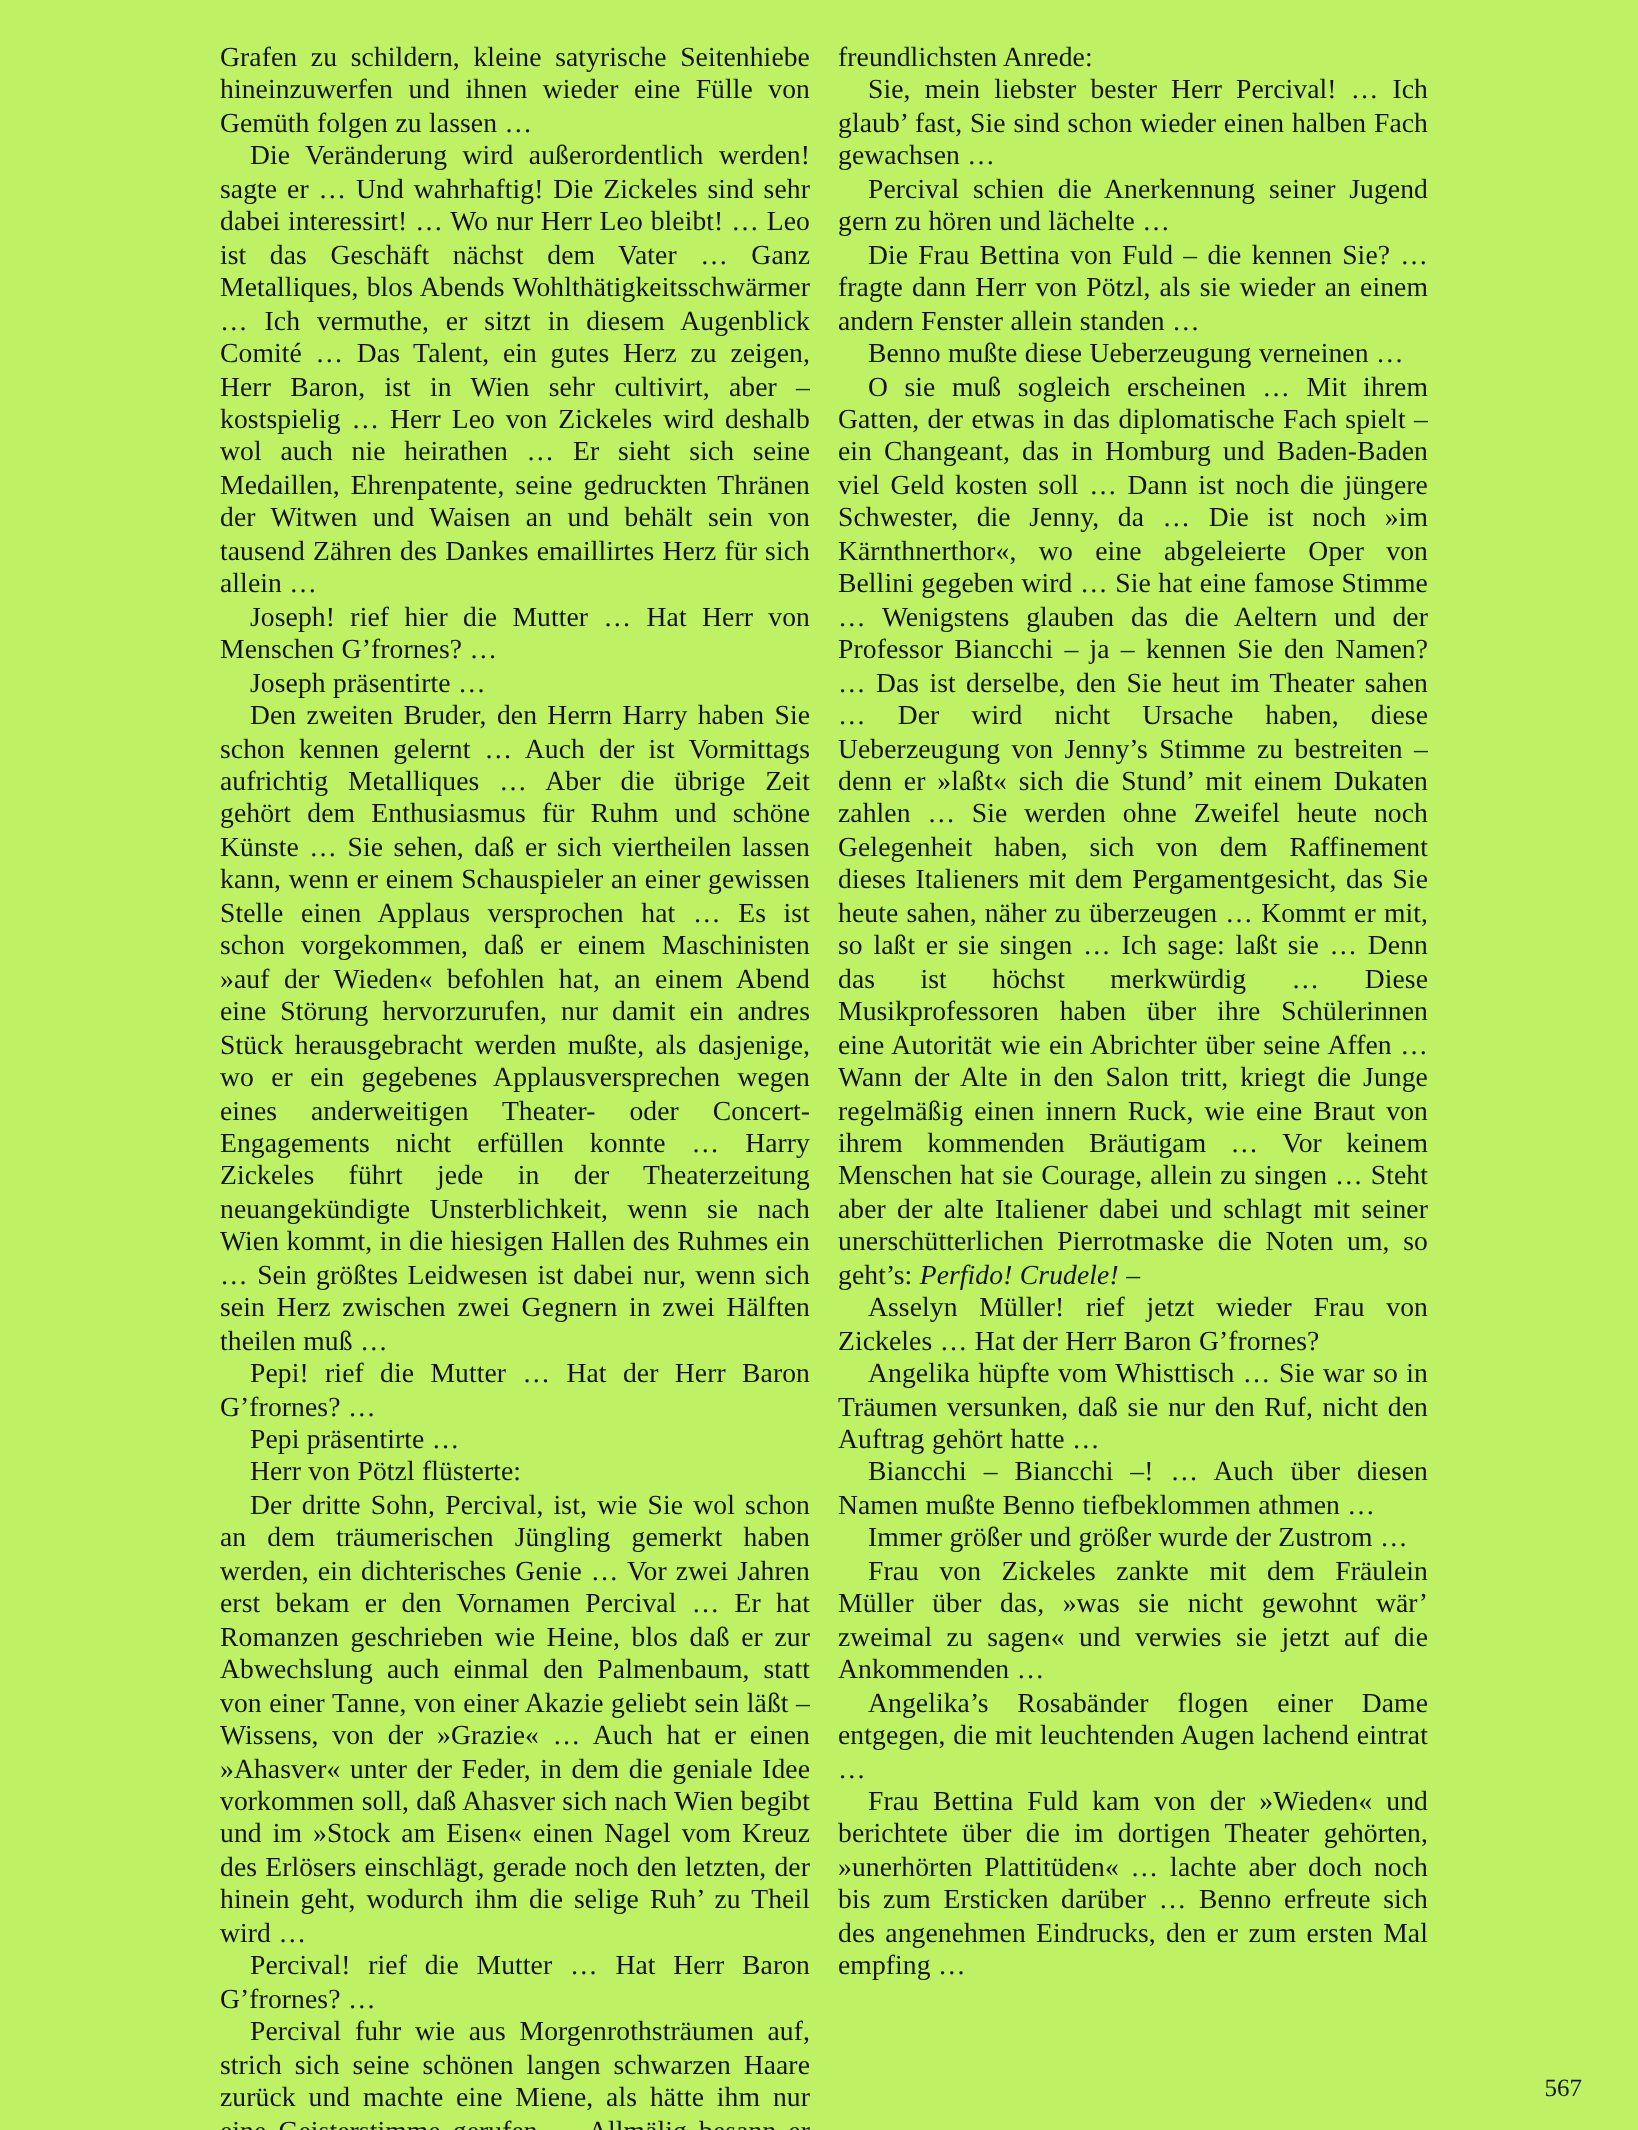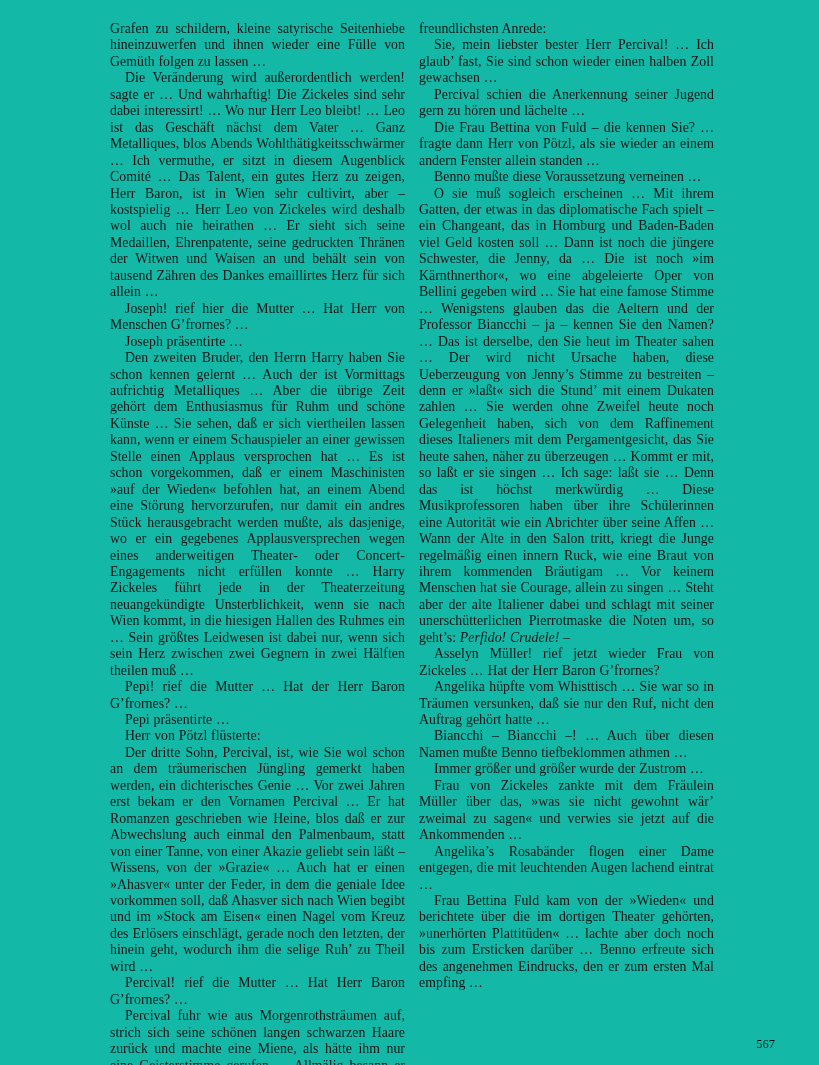--- a/index.html
+++ b/index.html
@@ -4,21 +4,21 @@
 <style>
   html, body {
     margin: 0;
     padding: 0;
     background: #ffffff;
   }
   .page {
     position: relative;
     width: 819px;
     height: 1065px;
-    background: #14b8a6;
+    background: #bef264;
     color: #141414;
     font-family: "Liberation Serif", "DejaVu Serif", serif;
     overflow: hidden;
   }
   .text-block {
     position: absolute;
     left: 110px;
     top: 21px;
     width: 604px;
     display: flex;
@@ -39,21 +39,21 @@
     padding: 0;
     text-indent: 15px;
   }
   .column p.no-indent {
     text-indent: 0;
   }
   .column em {
   }
   .page-number {
     position: absolute;
-    right: 44px;
+    right: 28px;
     bottom: 13px;
     font-size: 12.5px;
     color: #141414;
   }
 </style>
 </head>
 <body>
 
 <div class="page" lang="de">
   <div class="text-block">
@@ -65,24 +65,24 @@
         <p>Den zweiten Bruder, den Herrn Harry haben Sie schon kennen gelernt … Auch der ist Vormittags aufrichtig Metalliques … Aber die übrige Zeit gehört dem Enthusiasmus für Ruhm und schöne Künste … Sie sehen, daß er sich viertheilen lassen kann, wenn er einem Schauspieler an einer gewissen Stelle einen Applaus versprochen hat … Es ist schon vorgekommen, daß er einem Maschinisten »auf der Wieden« befohlen hat, an einem Abend eine Störung hervorzurufen, nur damit ein andres Stück herausgebracht werden mußte, als dasjenige, wo er ein gegebenes Applausversprechen wegen eines anderweitigen Theater- oder Concert-Engagements nicht erfüllen konnte … Harry Zickeles führt jede in der Theaterzeitung neuangekündigte Unsterblichkeit, wenn sie nach Wien kommt, in die hiesigen Hallen des Ruhmes ein … Sein größtes Leidwesen ist dabei nur, wenn sich sein Herz zwischen zwei Gegnern in zwei Hälften theilen muß …</p>
         <p>Pepi! rief die Mutter … Hat der Herr Baron G’frornes? …</p>
         <p>Pepi präsentirte …</p>
         <p>Herr von Pötzl flüsterte:</p>
         <p>Der dritte Sohn, Percival, ist, wie Sie wol schon an dem träumerischen Jüngling gemerkt haben werden, ein dichterisches Genie … Vor zwei Jahren erst bekam er den Vornamen Percival … Er hat Romanzen geschrieben wie Heine, blos daß er zur Abwechslung auch einmal den Palmenbaum, statt von einer Tanne, von einer Akazie geliebt sein läßt – Wissens, von der »Grazie« … Auch hat er einen »Ahasver« unter der Feder, in dem die geniale Idee vorkommen soll, daß Ahasver sich nach Wien begibt und im »Stock am Eisen« einen Nagel vom Kreuz des Erlösers einschlägt, gerade noch den letzten, der hinein geht, wodurch ihm die selige Ruh’ zu Theil wird …</p>
         <p>Percival! rief die Mutter … Hat Herr Baron G’frornes? …</p>
         <p>Percival fuhr wie aus Morgenrothsträumen auf, strich sich seine schönen langen schwarzen Haare zurück und machte eine Miene, als hätte ihm nur eine Geisterstimme gerufen … Allmälig besann er sich aber auf den irdischen Begriff des »G’frornen« und offerirte davon mit einer Miene weltschmerzlichen Duldens …</p>
       </div>
     <div class="column">
         <p class="no-indent">freundlichsten Anrede:</p>
-        <p>Sie, mein liebster bester Herr Percival! … Ich glaub’ fast, Sie sind schon wieder einen halben Zoll gewachsen …</p>
+        <p>Sie, mein liebster bester Herr Percival! … Ich glaub’ fast, Sie sind schon wieder einen halben Fach gewachsen …</p>
         <p>Percival schien die Anerkennung seiner Jugend gern zu hören und lächelte …</p>
         <p>Die Frau Bettina von Fuld – die kennen Sie? … fragte dann Herr von Pötzl, als sie wieder an einem andern Fenster allein standen …</p>
-        <p>Benno mußte diese Voraussetzung verneinen …</p>
+        <p>Benno mußte diese Ueberzeugung verneinen …</p>
         <p><span>O sie muß sogleich erscheinen … Mit ihrem Gatten, der etwas in das diplomatische Fach spielt – ein Changeant, das in Homburg und Baden-Baden viel Geld kosten soll … Dann ist noch die jüngere Schwester, die Jenny, da … Die ist noch »im Kärnthnerthor«, wo eine abgeleierte Oper von Bellini gegeben wird … Sie hat eine famose Stimme … Wenigstens glauben das die Aeltern und der Professor Biancchi – ja – kennen Sie den Namen? … Das ist derselbe, den Sie heut im Theater sahen … Der wird nicht Ursache haben, diese Ueberzeugung von Jenny’s Stimme zu bestreiten – denn er »laßt« sich die Stund’ mit einem Dukaten zahlen … Sie werden ohne Zweifel heute noch Gelegenheit haben, sich von dem Raffinement dieses Italieners mit dem Pergamentgesicht, das Sie heute sahen, näher zu überzeugen … Kommt er mit, so laßt er sie singen … Ich sage: laßt sie … Denn das ist höchst merkwürdig … Diese Musikprofessoren haben über ihre Schülerinnen eine Autorität wie ein Abrichter über seine Affen … Wann der Alte in den Salon tritt, kriegt die Junge regelmäßig einen innern Ruck, wie eine Braut von ihrem kommenden Bräutigam … Vor keinem Menschen hat sie Courage, allein zu singen … Steht aber der alte Italiener dabei und schlagt mit seiner unerschütterlichen Pierrotmaske die Noten um, so geht’s: </span><em>Perfido! Crudele!</em><span> –</span></p>
         <p>Asselyn Müller! rief jetzt wieder Frau von Zickeles … Hat der Herr Baron G’frornes?</p>
         <p>Angelika hüpfte vom Whisttisch … Sie war so in Träumen versunken, daß sie nur den Ruf, nicht den Auftrag gehört hatte …</p>
         <p>Biancchi – Biancchi –! … Auch über diesen Namen mußte Benno tiefbeklommen athmen …</p>
         <p>Immer größer und größer wurde der Zustrom …</p>
         <p>Frau von Zickeles zankte mit dem Fräulein Müller über das, »was sie nicht gewohnt wär’ zweimal zu sagen« und verwies sie jetzt auf die Ankommenden …</p>
         <p>Angelika’s Rosabänder flogen einer Dame entgegen, die mit leuchtenden Augen lachend eintrat …</p>
         <p>Frau Bettina Fuld kam von der »Wieden« und berichtete über die im dortigen Theater gehörten, »unerhörten Plattitüden« … lachte aber doch noch bis zum Ersticken darüber … Benno erfreute sich des angenehmen Eindrucks, den er zum ersten Mal empfing …</p>
       </div>
   </div>

